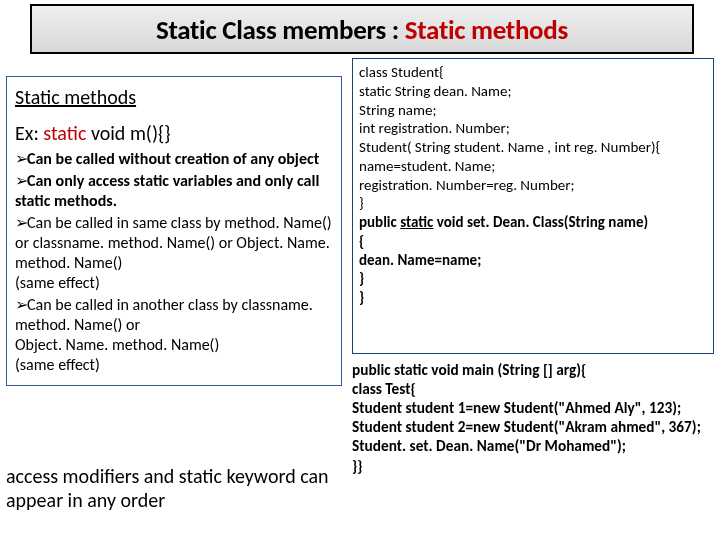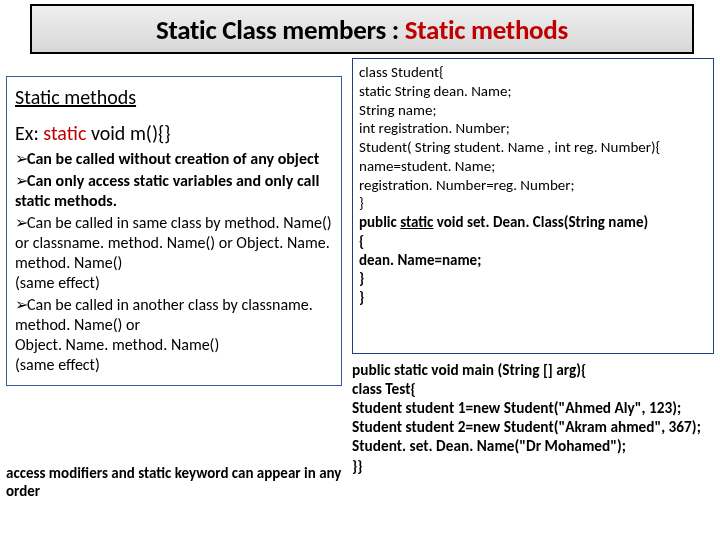--- a/index.html
+++ b/index.html
@@ -63,22 +63,22 @@
     color: #000;
   }
   .left-box li { margin-bottom: 2px; font-weight: 400; }
   .left-box li b { font-weight: 700; }
   .arrow { display: inline-block; width: 12px; color: #000;}
   .note-bottom {
     position: absolute;
     left: 6px;
     top: 464px;
     width: 336px;
-    font-size: 15px;
-    font-weight: 700;
+    font-size: 20px;
+    font-weight: 400;
     line-height: 1.2;
   }
   .code-box1 {
     position: absolute;
     left: 352px;
     top: 58px;
     width: 362px;
     height: 296px;
     border: 1.5px solid #1b3f7f;
     padding: 4px 6px;

